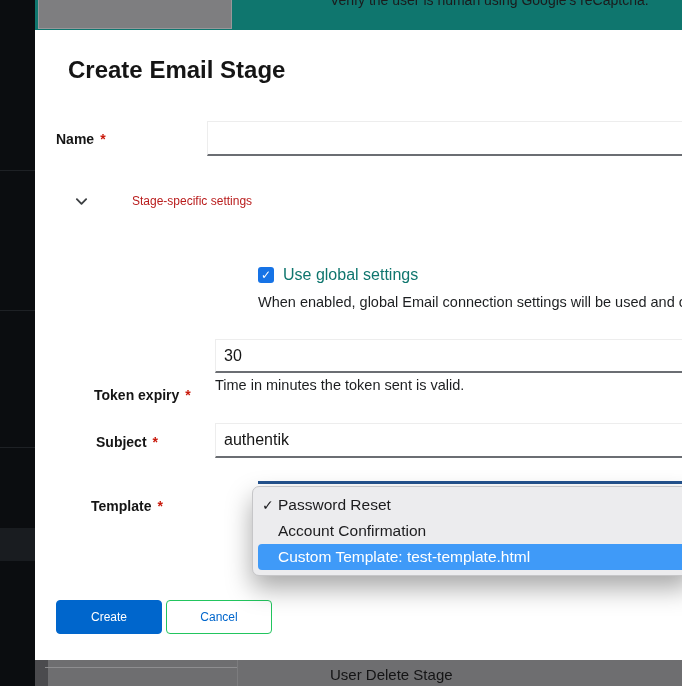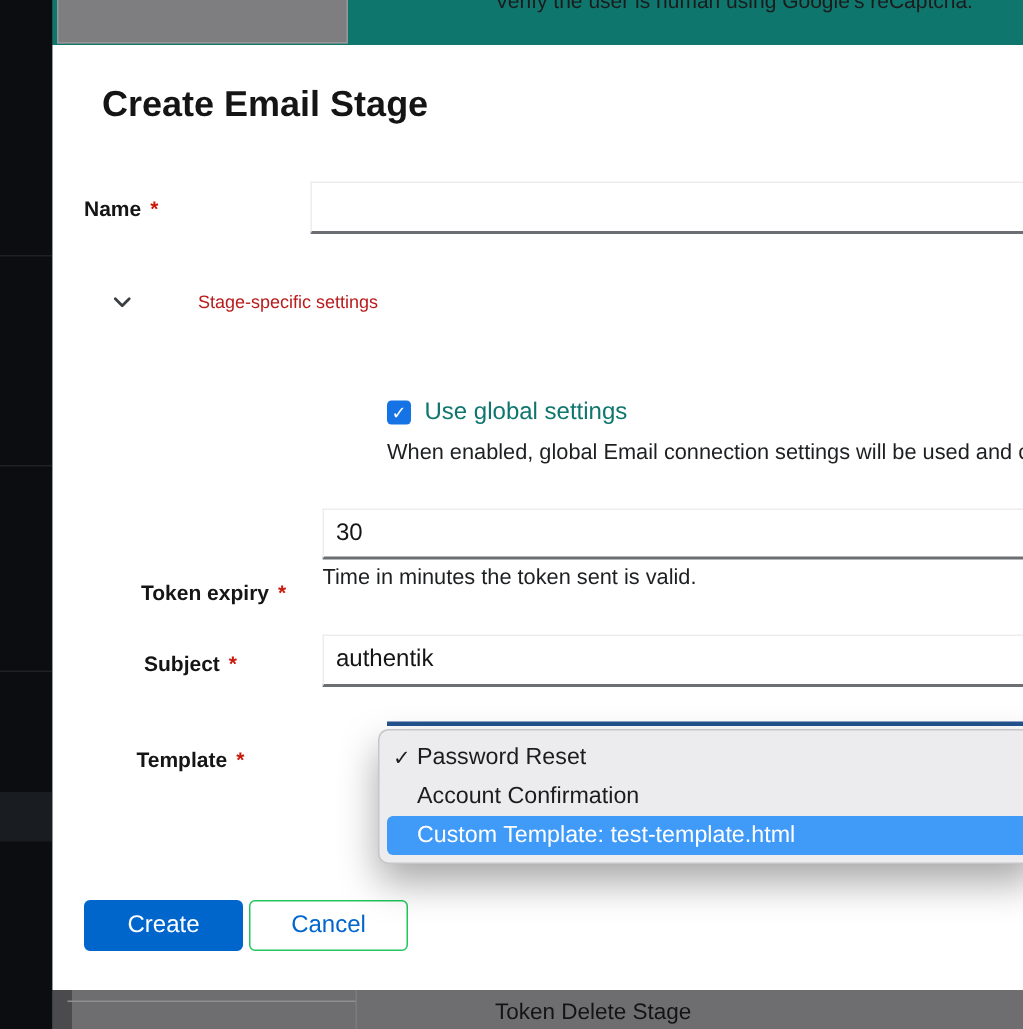--- a/index.html
+++ b/index.html
@@ -78,21 +78,21 @@
     padding-left:25px;cursor:default;white-space:nowrap;
   }
   .opt .tick{position:absolute;left:9px;top:0;width:14px;font-size:14px;}
   .opt.hl{
     margin:0 5px;border-radius:4px;background:#3f9af8;color:#ffffff;padding-left:20px;
   }
 
   
   .btn{
     position:absolute;top:570px;height:34px;box-sizing:border-box;border-radius:4px;
-    font-family:inherit;font-size:16px;cursor:pointer;
+    font-family:inherit;font-size:12px;cursor:pointer;
   }
   .btn-create{left:21px;width:106px;background:#0066cc;border:1px solid #0066cc;color:#ffffff;}
   .btn-cancel{left:131px;width:106px;background:#ffffff;border:1px solid #22c55e;color:#0066cc;}
 </style>
 </head>
 <body>
 
 <div class="abs sidebar">
   <div class="sb-sep" style="top:170px"></div>
   <div class="sb-sep" style="top:310px"></div>
@@ -102,21 +102,21 @@
 
 <div class="abs backdrop-top">
   <div class="bg-cell"></div>
   <div class="bg-toptext">Verify the user is human using Google's reCaptcha.</div>
 </div>
 
 <div class="abs backdrop-bottom">
   <div class="bb-table"></div>
   <div class="bb-line"></div>
   <div class="bb-vline"></div>
-  <div class="bb-text">Token Delete Stage</div>
+  <div class="bb-text">User Delete Stage</div>
 </div>
 
 <div class="abs modal">
   <h1 class="modal-title">Create Email Stage</h1>
 
   <div class="lbl lbl-name">
     <span>Name</span><span class="req">*</span>
   </div>
   <input class="txt in-name" type="text" value="" style="">
 

